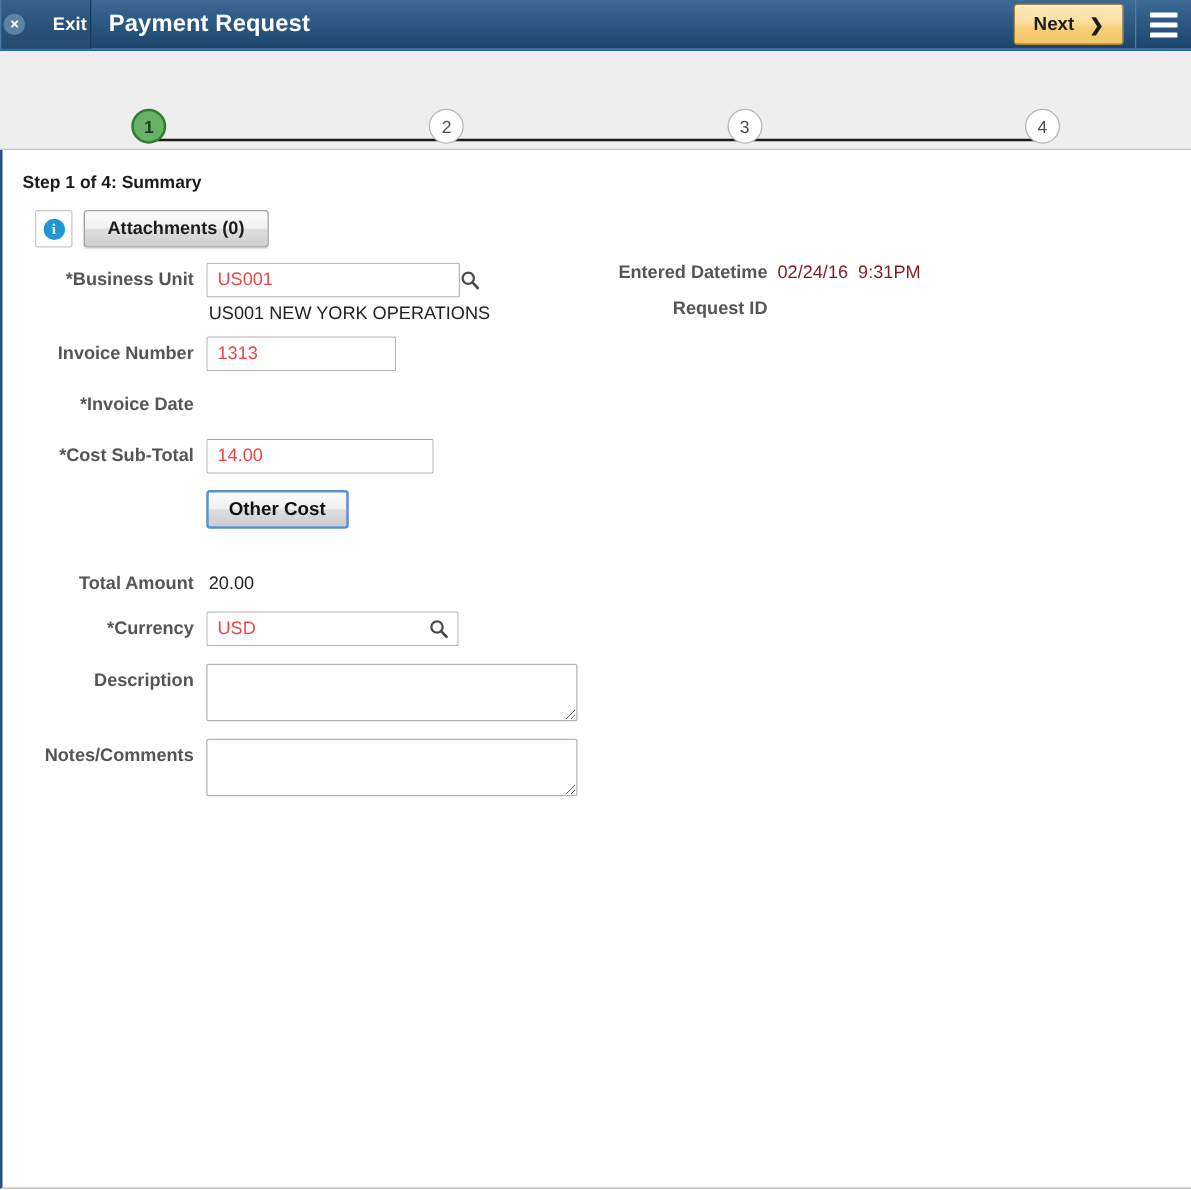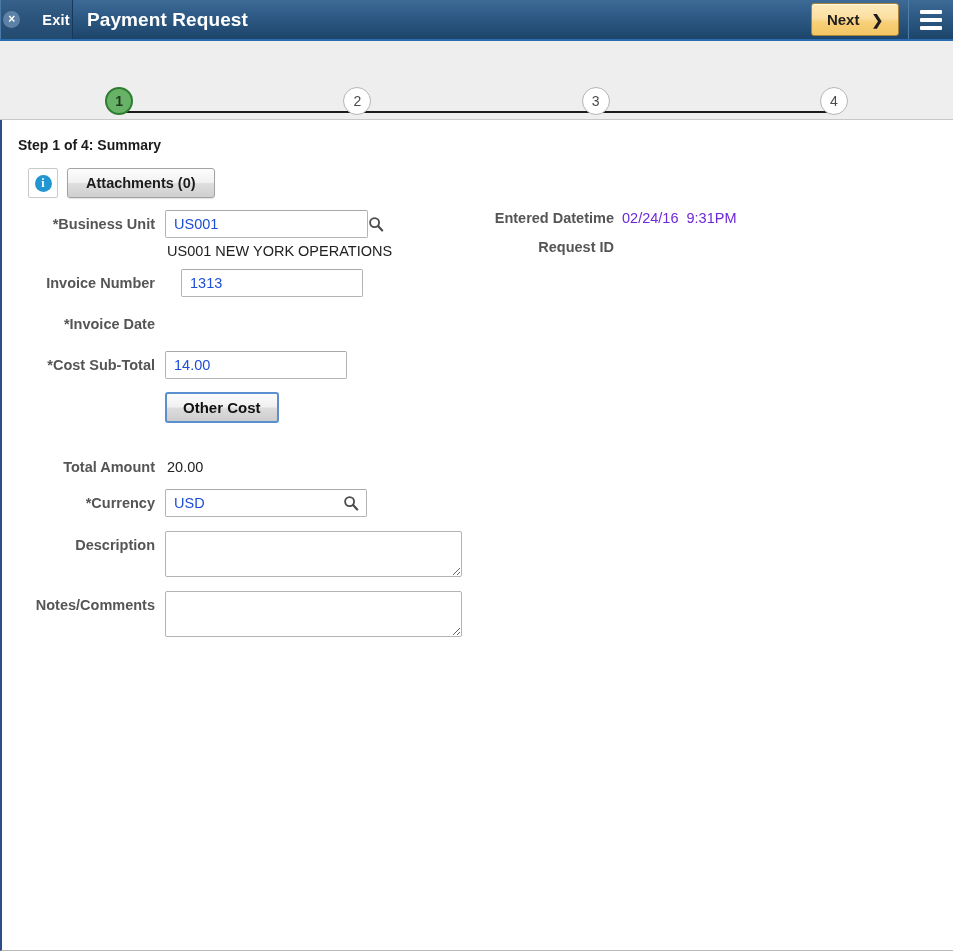--- a/index.html
+++ b/index.html
@@ -229,21 +229,21 @@
   .fctl { position: relative; }
 
   .txt {
     height: 28px;
     border: 1px solid #b4b4b4;
     border-top-color: #a8a8a8;
     border-radius: 2px;
     background: #ffffff;
     font-family: "Liberation Sans", sans-serif;
     font-size: 14.5px;
-    color: #1d4ed8;
+    color: #ef4444;
     padding: 0 8px;
     outline: none;
   }
   .txt.with-icon { padding-right: 30px; }
   .lookup-icon, .cal-icon {
     position: absolute;
     top: 4px;
     right: 6px;
     width: 20px; height: 20px;
     cursor: pointer;
@@ -300,21 +300,21 @@
     text-align: right;
     padding-right: 8px;
     font-size: 14.5px;
     font-weight: bold;
     color: #555555;
     white-space: nowrap;
     flex: none;
   }
   .rvalue {
     font-size: 14.5px;
-    color: #6d28d9;
+    color: #7f1d1d;
     white-space: pre;
   }
 </style>
 </head>
 <body>
 
 <div id="app">
 
   <div class="header">
 
@@ -387,21 +387,21 @@
               <line x1="10.1" y1="10.1" x2="14.2" y2="14.4" stroke="#4a4a4a" stroke-width="2.2" stroke-linecap="round"></line>
             </svg>
           </span>
           <div class="helper-text">US001 NEW YORK OPERATIONS</div>
         </div>
       </div>
 
       <div class="frow" style="margin-top:10px;">
         <div class="flabel">Invoice Number</div>
         <div class="fctl">
-          <input class="txt" style="width: 182px; margin-left: 16px;" type="text" value="1313">
+          <input class="txt" style="width: 152px;" type="text" value="1313">
         </div>
       </div>
 
       <div class="frow" style="margin-top:13px;">
         <div class="flabel">*Invoice Date</div>
       </div>
 
       <div class="frow" style="margin-top:13px;">
         <div class="flabel">*Cost Sub-Total</div>
         <div class="fctl">

